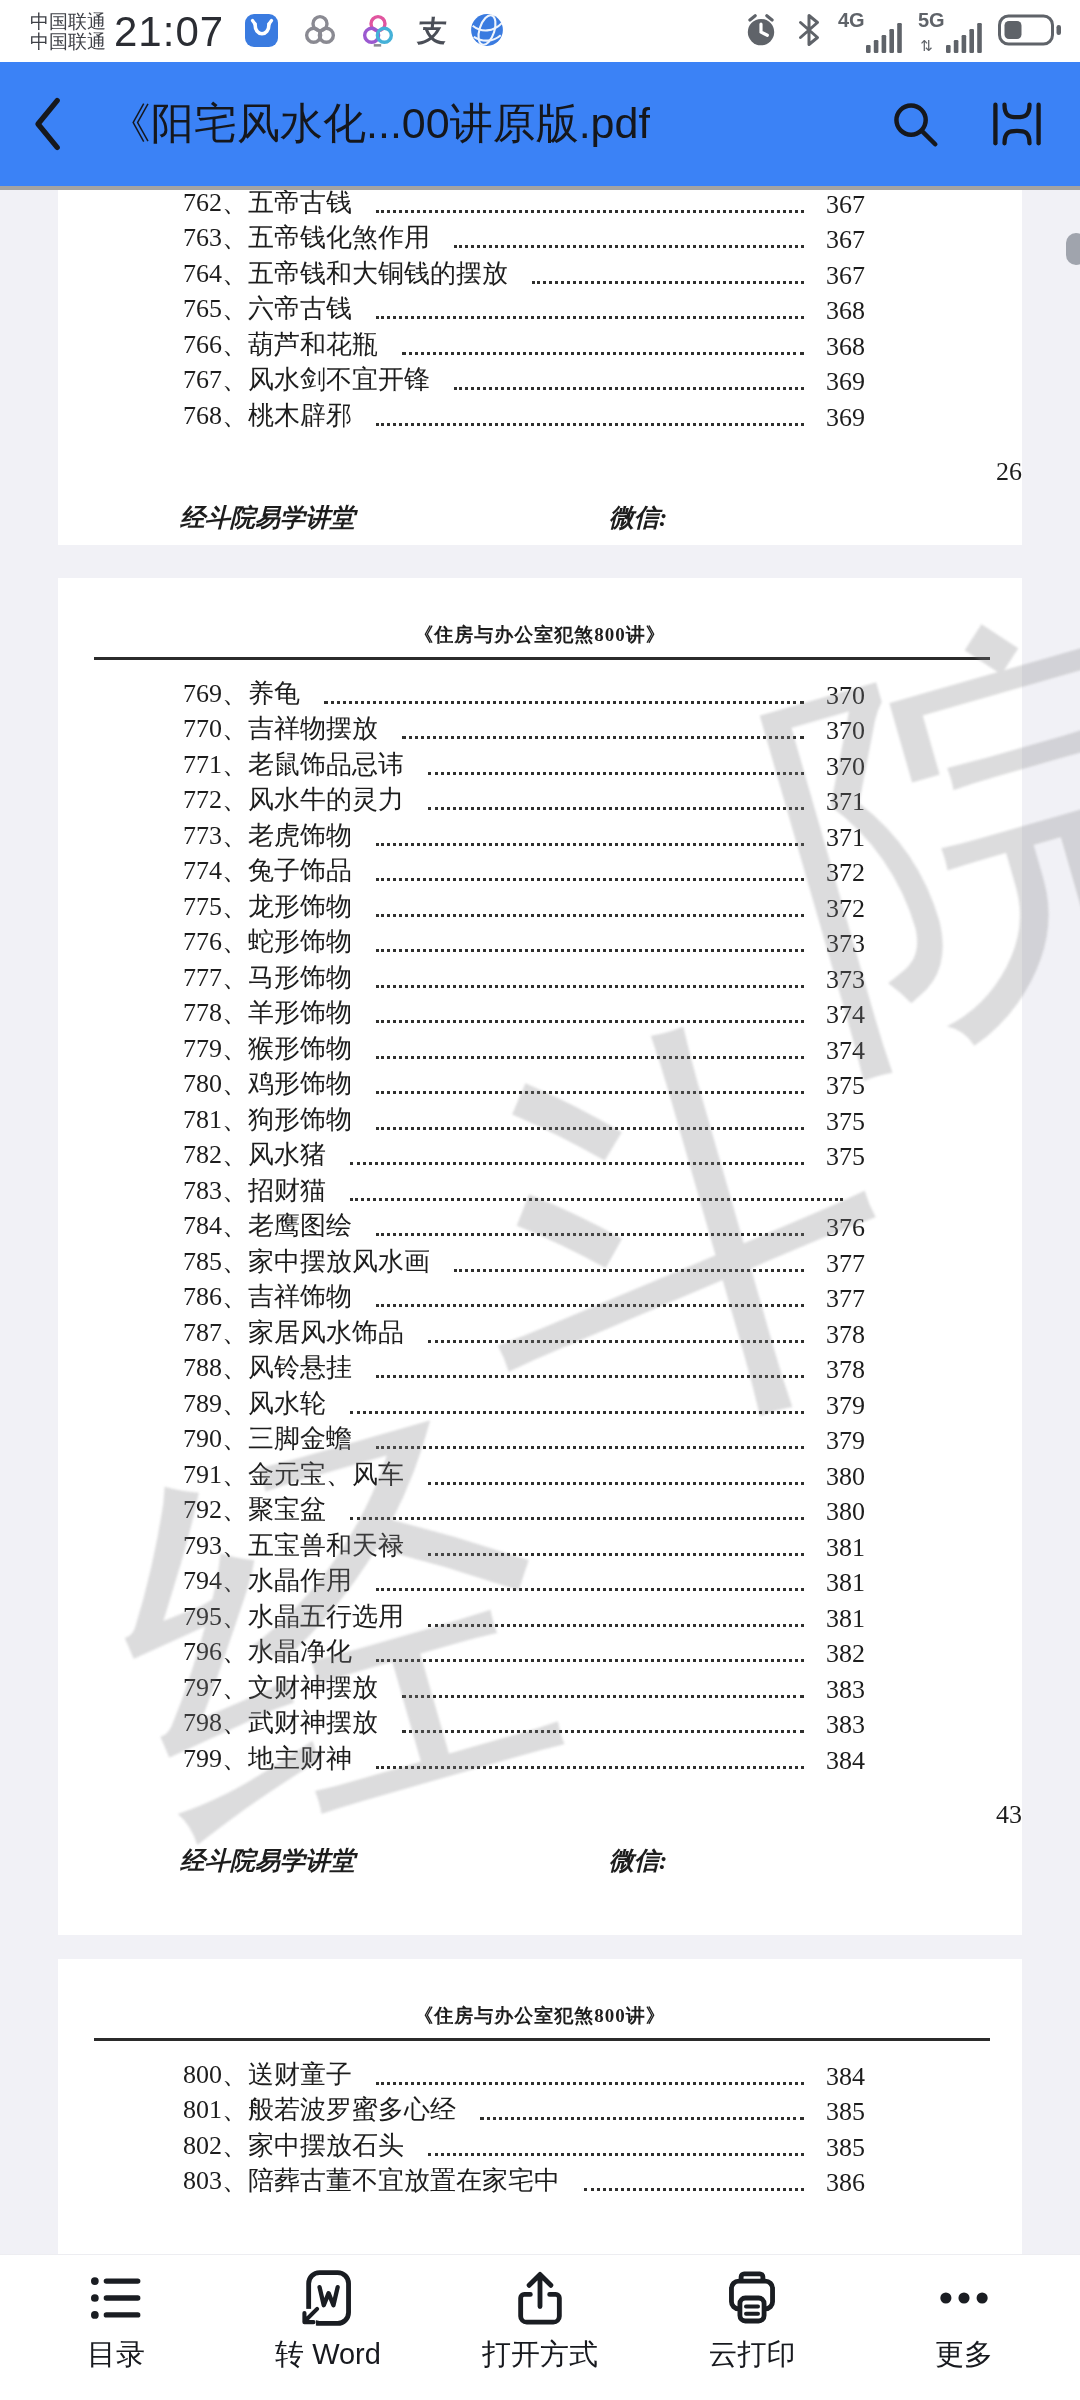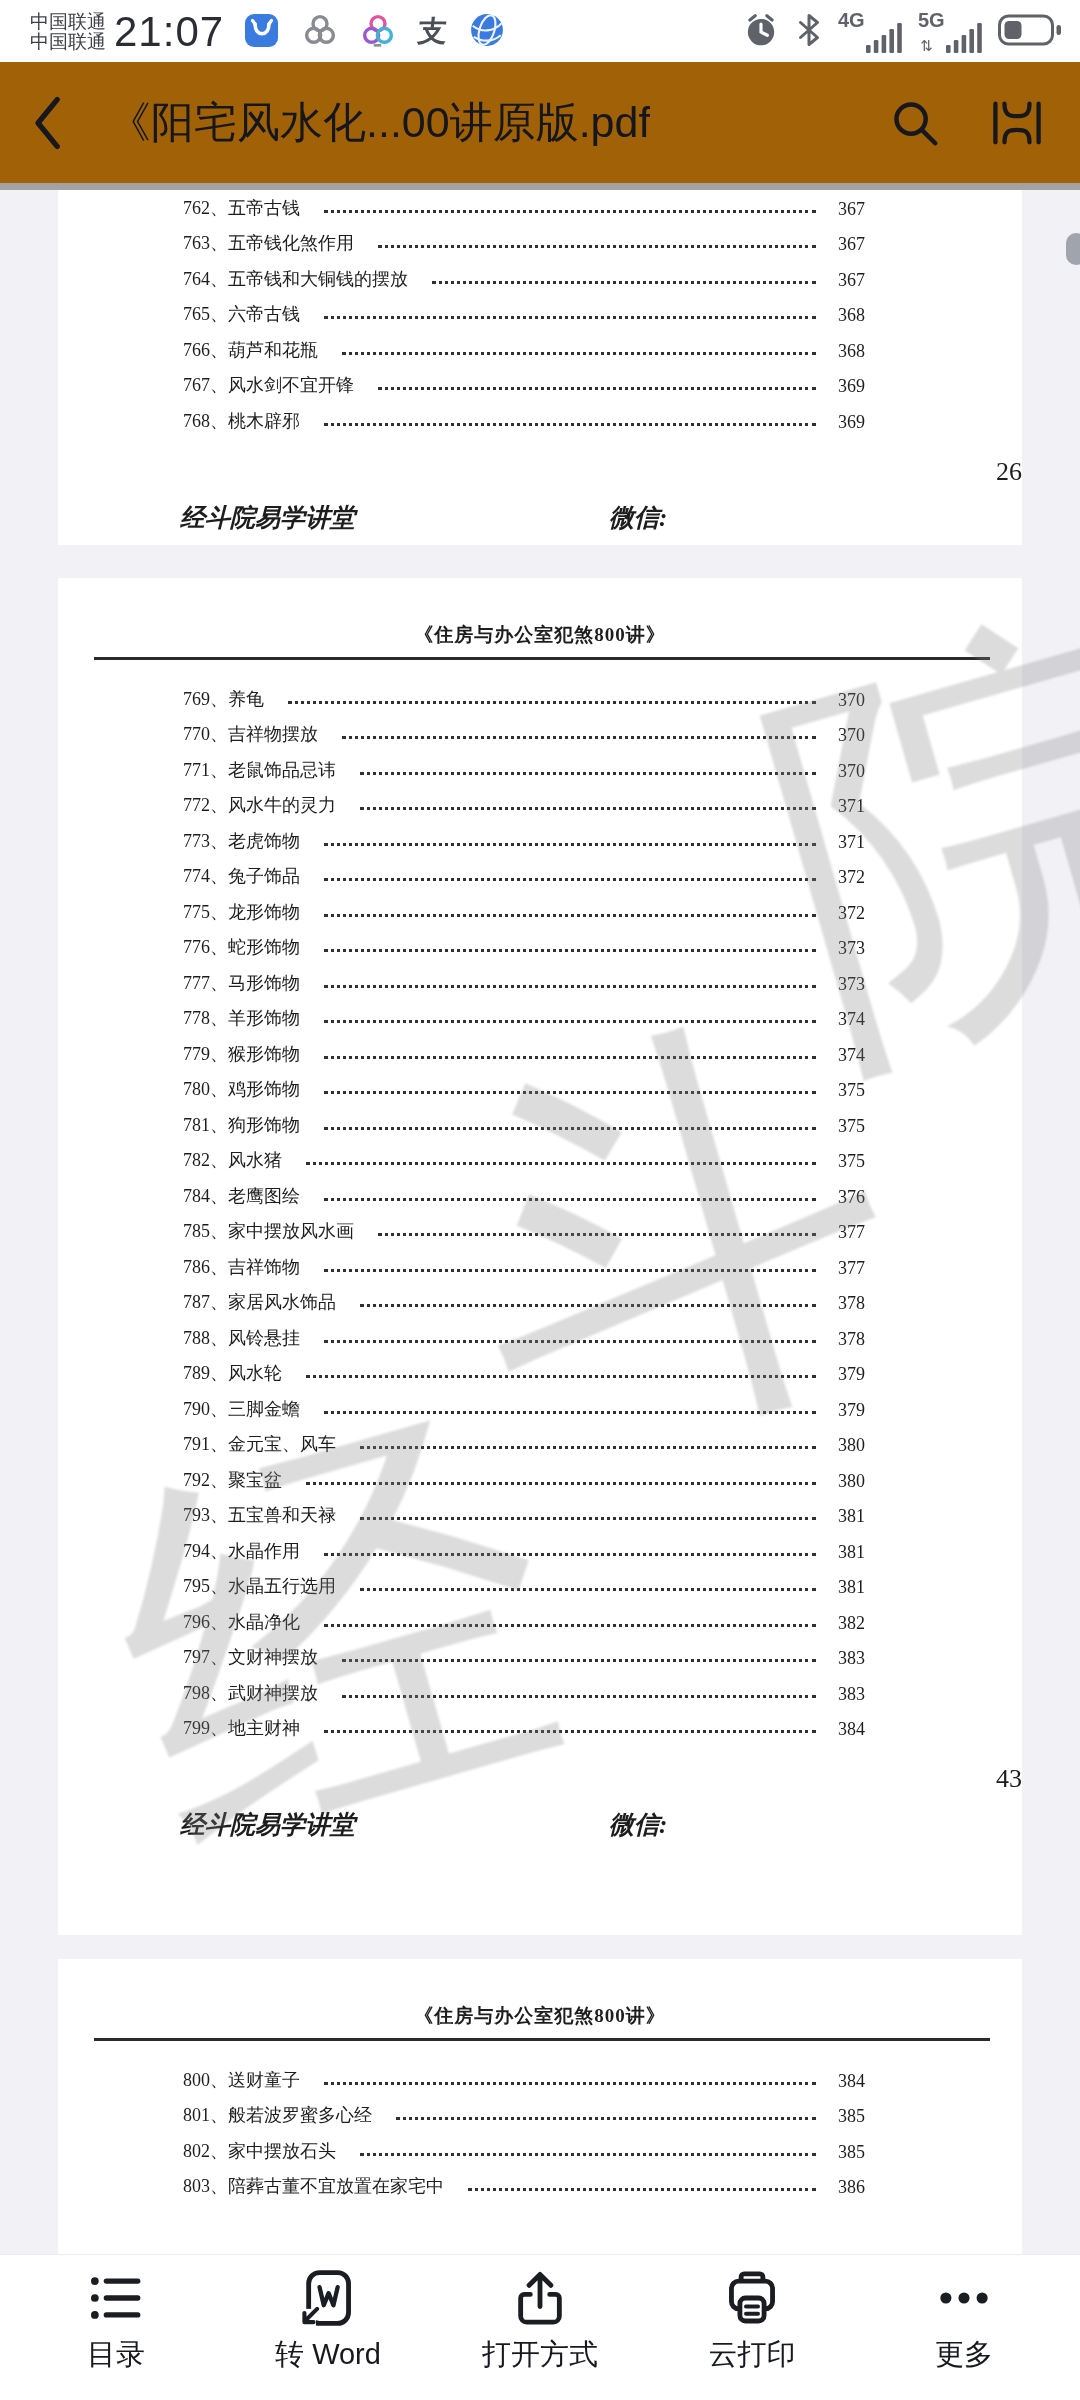--- a/index.html
+++ b/index.html
@@ -14,39 +14,39 @@
   .sb-time{font-size:42px;color:#2b2d33;margin:0 14px 0 8px;letter-spacing:1px;}
   .sb-apps{display:flex;align-items:center;gap:22px;margin-left:6px;}
   .sb-right{display:flex;align-items:center;gap:16px;}
   .net{position:relative;width:64px;height:42px;}
   .net .nettxt{position:absolute;top:-2px;left:0;font-size:20px;font-weight:700;color:#5f6369;}
   .net svg{position:absolute;bottom:0;right:0;}
   .net .updown{position:absolute;bottom:-2px;left:2px;font-size:15px;color:#5f6369;letter-spacing:-2px;}
   .alipay{font-size:29px;font-weight:700;color:#4a4e57;transform:skewX(-6deg);}
 
   
-  .toolbar{position:absolute;top:62px;left:0;right:0;height:128px;background:#a16207;
-    display:flex;align-items:center;box-sizing:border-box;border-bottom:7px solid #a3a3a3;}
+  .toolbar{position:absolute;top:62px;left:0;right:0;height:128px;background:#3b82f6;
+    display:flex;align-items:center;box-sizing:border-box;border-bottom:4px solid #a3a3a3;}
   .back-btn{margin-left:28px;display:flex;align-items:center;}
   .doc-title{margin-left:40px;font-size:43px;color:#15171c;white-space:nowrap;overflow:hidden;max-width:640px;}
   .tb-spacer{flex:1;}
   .tb-btn{display:flex;align-items:center;justify-content:center;}
   .search-btn{margin-right:46px;}
   .reflow-btn{margin-right:34px;}
 
   
   .content{position:absolute;top:190px;left:0;right:0;height:2065px;background:#f1f1f6;overflow:hidden;}
   .page{margin:0 58px;background:#ffffff;position:relative;overflow:hidden;
     font-family:"Liberation Serif","DejaVu Serif",serif;color:#1d1d1d;}
   .page1{height:355px;}
   .page2{margin-top:33px;height:1357px;}
   .page3{margin-top:24px;height:330px;}
   .rows{margin-top:0;}
   .page1 .rows{margin-top:-6px;}
-  .toc-row{display:flex;align-items:flex-end;height:35.5px;font-size:18px;
+  .toc-row{display:flex;align-items:flex-end;height:35.5px;font-size:26px;
     padding:0 157px 0 125px;white-space:nowrap;gap:16px;}
   .toc-row .tl{flex:none;}
   .toc-row .dots{flex:1;border-bottom:3px dotted #30302e;margin:0 6px 7px 8px;min-width:10px;}
   .toc-row .pg{flex:none;}
   .page-head{padding-top:44px;text-align:center;font-size:19px;font-weight:700;letter-spacing:1px;}
   .head-rule{border-top:3px solid #2b2b2b;margin:9px 32px 0 36px;}
   .page2 .rows,.page3 .rows{margin-top:15px;}
   .page-num{text-align:right;font-size:26px;margin-top:24px;}
   .page-footer{position:relative;margin-top:14px;height:34px;font-size:25px;font-weight:700;font-style:italic;}
   .pf-left{position:absolute;left:122px;top:0;}
@@ -334,20 +334,25 @@
             <span class="dots"></span>
             <span class="pg">375</span>
           </div>
 
           <div class="toc-row">
             <span class="tl">782、风水猪</span>
             <span class="dots"></span>
             <span class="pg">375</span>
           </div>
 
+          <div class="toc-row">
+            <span class="tl">783、招财猫</span>
+            <span class="dots"></span>
+            <span class="pg"></span>
+          </div>
 
           <div class="toc-row">
             <span class="tl">784、老鹰图绘</span>
             <span class="dots"></span>
             <span class="pg">376</span>
           </div>
 
           <div class="toc-row">
             <span class="tl">785、家中摆放风水画</span>
             <span class="dots"></span>

